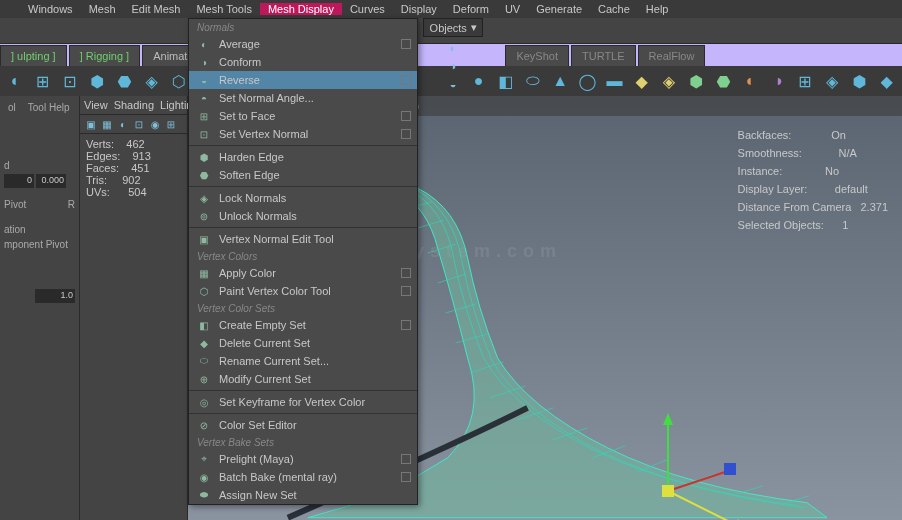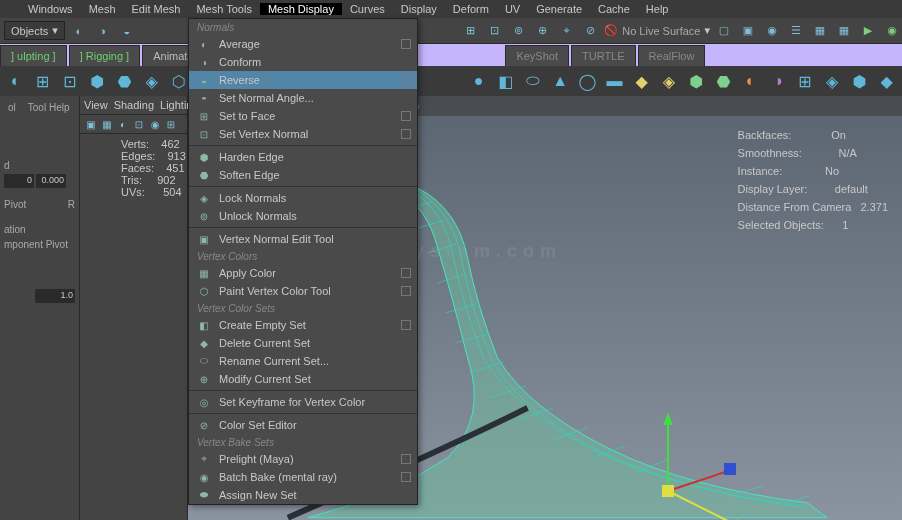--- a/index.html
+++ b/index.html
@@ -1,24 +1,24 @@
 <!DOCTYPE html>
 <html><head>
 <meta charset="utf-8">
 <style>
 * { margin: 0; padding: 0; box-sizing: border-box; font-family: Arial, sans-serif; font-size: 11px; color: #c8c8c8; user-select: none; }
 body { background: #444; width: 902px; height: 520px; overflow: hidden; position: relative; }
 
 
 .menubar { height: 18px; background: #3a3a3a; display: flex; align-items: center; padding-left: 20px; }
 .menubar span { padding: 0 8px; cursor: pointer; }
-.menubar span.active { background: #000000; color: #fff; }
-
-
-.toolbar1 { height: 26px; background: #444; border-bottom: 1px solid #2a2a2a; display: flex; align-items: center; padding-left: 4px; gap: 4px; }
+.menubar span.active { background: #be185d; color: #fff; }
+
+
+.toolbar1 { height: 26px; background: #444; border-bottom: 1px solid #2a2a2a; display: flex; align-items: center; padding-left: 4px; gap: 4px; flex-direction: column; }
 .toolbar1 .dropdown { display:flex; align-items:center; gap:4px; background:#3a3a3a; padding:2px 6px; border:1px solid #222; }
 .toolbar1 .tool-icon { width: 20px; height: 20px; display:flex; align-items:center; justify-content:center; color:#7fbfd9; border:1px solid transparent; }
 .toolbar1 .field { display:flex; align-items:center; gap:4px; }
 .toolbar1 .field span.label{color:#aaa;}
 .toolbar1 .spacer{flex:1}
 
 
 .moduletabs { height: 22px; background: #c4b5fd; display:flex; align-items:flex-end; padding-left:0; gap:0; }
 .moduletabs .tab { padding:4px 10px; background:#4a4a4a; border:1px solid #2a2a2a; border-bottom:none; color:#9fbf8f; margin-right:2px;}
 .moduletabs .tab.bracket{color:#6fcf6f}
@@ -39,21 +39,21 @@
 .leftcol .tool-tab{ font-size:10px; padding:2px 4px; color:#aaa; }
 .leftcol .num-field{ display:flex; gap:2px; }
 .leftcol .num-field .fld{ background:#2a2a2a; width:30px; height:14px; font-size:9px; text-align:right; padding:1px 2px;}
 .leftcol .sectxt{font-size:10px; color:#aaa; padding:1px 0;}
 .leftcol .slider-val{background:#2a2a2a; width:40px; height:14px; font-size:9px; text-align:right; padding:1px 2px; align-self:flex-end; margin-top:4px;}
 
 .statcol { width: 108px; background:#444; border-right:1px solid #2a2a2a; }
 .statcol .panel-menu{display:flex; gap:6px; padding:3px 4px; font-size:10px; color:#aaa; border-bottom:1px solid #2a2a2a;}
 .statcol .icon-row{display:flex; gap:2px; padding:2px 4px; border-bottom:1px solid #2a2a2a;}
 .statcol .icon-row .ic{width:14px;height:14px; display:flex; align-items:center; justify-content:center; color:#7fbfd9; font-size:10px;}
-.statcol .stats{font-family: monospace; font-size:11px; padding:4px 6px;margin-left:35px;}
+.statcol .stats{font-family: monospace; font-size:11px; padding:4px 6px;}
 .statcol .stats div{white-space:pre;}
 
 .viewport { flex:1; background: linear-gradient(#5a6470, #8a94a0); position:relative; overflow:hidden;}
 .viewport .vp-toolbar{position:absolute; top:0; left:0; right:0; height:20px; background:rgba(60,60,60,0.6); display:flex; align-items:center; gap:6px; padding:0 4px;}
 .viewport .vp-toolbar .ic{width:16px;height:16px; color:#888; font-size:10px; display:flex;align-items:center;justify-content:center;}
 
 .watermark{position:absolute; top:90px; left:170px; font-size:60px; font-weight:bold; font-style:italic; color:rgba(200,200,200,0.22); letter-spacing:-2px; pointer-events:none;}
 .watermark .sub{display:block;font-size:18px; letter-spacing:6px; font-style:normal; margin-top:-14px; margin-left:40px; color:rgba(200,200,200,0.15);}
 .watermark .orange{color:rgba(240,120,40,0.5)}
 

